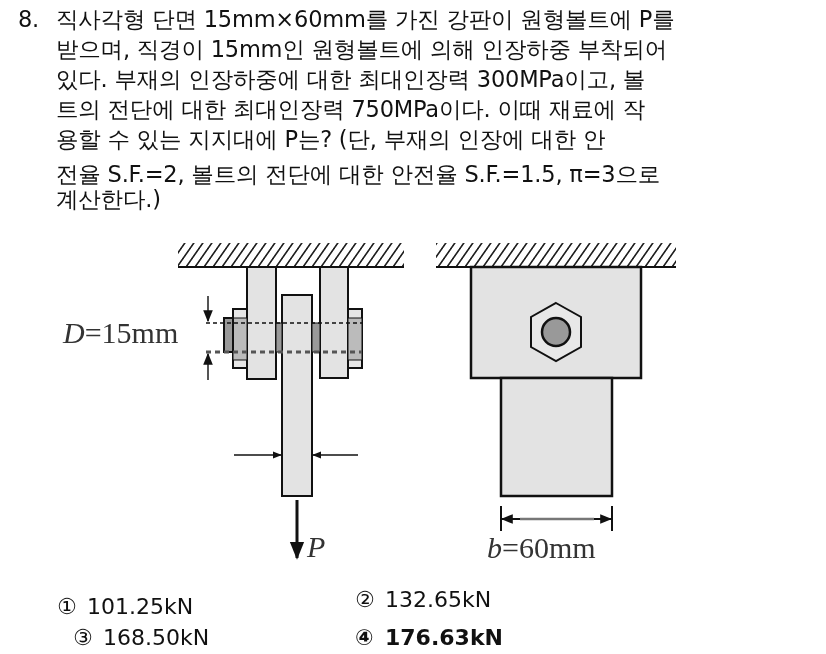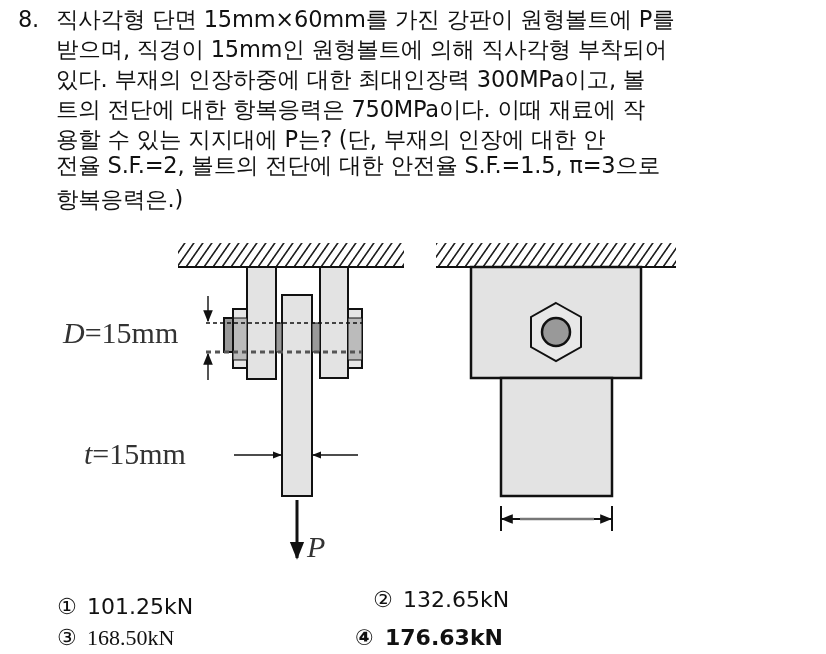--- a/index.html
+++ b/index.html
@@ -14,26 +14,26 @@
   .fig-label i { font-style:italic; }
   .choice { position:absolute; font-size:22px; line-height:26px; white-space:nowrap; color:#111; }
   .choice .mark { display:inline-block; width:30px; }
 </style>
 </head>
 <body>
 
 <div class="question">
   <div class="q-line q-num" style="top:0px">8.</div>
   <div class="q-line q-text" style="top:0px">직사각형 단면 15mm×60mm를 가진 강판이 원형볼트에 P를</div>
-  <div class="q-line q-text" style="top:30px">받으며, 직경이 15mm인 원형볼트에 의해 직사각형 부착되어</div>
+  <div class="q-line q-text" style="top:30px">받으며, 직경이 15mm인 원형볼트에 의해 인장하중 부착되어</div>
   <div class="q-line q-text" style="top:60px">있다. 부재의 인장하중에 대한 최대인장력 300MPa이고, 볼</div>
-  <div class="q-line q-text" style="top:90px">트의 전단에 대한 항복응력은 750MPa이다. 이때 재료에 작</div>
+  <div class="q-line q-text" style="top:90px">트의 전단에 대한 최대인장력 750MPa이다. 이때 재료에 작</div>
   <div class="q-line q-text" style="top:120px">용할 수 있는 지지대에 P는? (단, 부재의 인장에 대한 안</div>
-  <div class="q-line q-text" style="top:146px">전율 S.F.=2, 볼트의 전단에 대한 안전율 S.F.=1.5, π=3으로</div>
-  <div class="q-line q-text" style="top:180px">항복응력은.)</div>
+  <div class="q-line q-text" style="top:155px">전율 S.F.=2, 볼트의 전단에 대한 안전율 S.F.=1.5, π=3으로</div>
+  <div class="q-line q-text" style="top:180px">계산한다.)</div>
 </div>
 
 <div class="figure">
   <svg width="826" height="654" viewBox="0 0 826 654">
     <defs>
       <pattern id="hatch" patternUnits="userSpaceOnUse" width="9" height="30" patternTransform="skewX(-35)">
         <line x1="4" y1="0" x2="4" y2="30" stroke="#222" stroke-width="2"></line>
       </pattern>
       <marker id="arrowHead" viewBox="0 0 10 10" refX="9" refY="5" markerWidth="6" markerHeight="6" orient="auto">
         <path d="M0,1 L10,5 L0,9 z" fill="#111"></path>
@@ -84,28 +84,28 @@
 
       <line x1="501" y1="506" x2="501" y2="531" stroke="#111" stroke-width="2"></line>
       <line x1="612" y1="506" x2="612" y2="531" stroke="#111" stroke-width="2"></line>
       <line x1="525" y1="519" x2="502" y2="519" stroke="#111" stroke-width="2" marker-end="url(#arrowHead)"></line>
       <line x1="588" y1="519" x2="611" y2="519" stroke="#111" stroke-width="2" marker-end="url(#arrowHead)"></line>
       <line x1="520" y1="519" x2="594" y2="519" stroke="#777" stroke-width="2.5"></line>
     </g>
   </svg>
 
   <div class="fig-label" style="left:63px; top:318px;"><i>D</i><span>=15mm</span></div>
-  <div class="fig-label" style="left:84px; top:439px;"><i>t</i><span>=15mm</span></div>
   <div class="fig-label" style="left:307px; top:532px;"><i>P</i></div>
+  <div class="fig-label" style="left:487px; top:533px;"><i>b</i><span>=60mm</span></div>
 </div>
 
 <div class="choice" style="left:57px; top:594px;">
   <span class="mark">①</span><span>101.25kN</span>
 </div>
-<div class="choice" style="left:355px; top:587px;margin-left:18px;">
+<div class="choice" style="left:355px; top:587px;">
   <span class="mark">②</span><span>132.65kN</span>
 </div>
-<div class="choice" style="left:57px; top:625px;font-family:Liberation Serif, serif;">
+<div class="choice" style="left:73px; top:625px;">
   <span class="mark">③</span><span>168.50kN</span>
 </div>
 <div class="choice" style="left:355px; top:625px;font-weight:bold;">
   <span class="mark">④</span><span>176.63kN</span>
 </div>
 
 </body></html>

